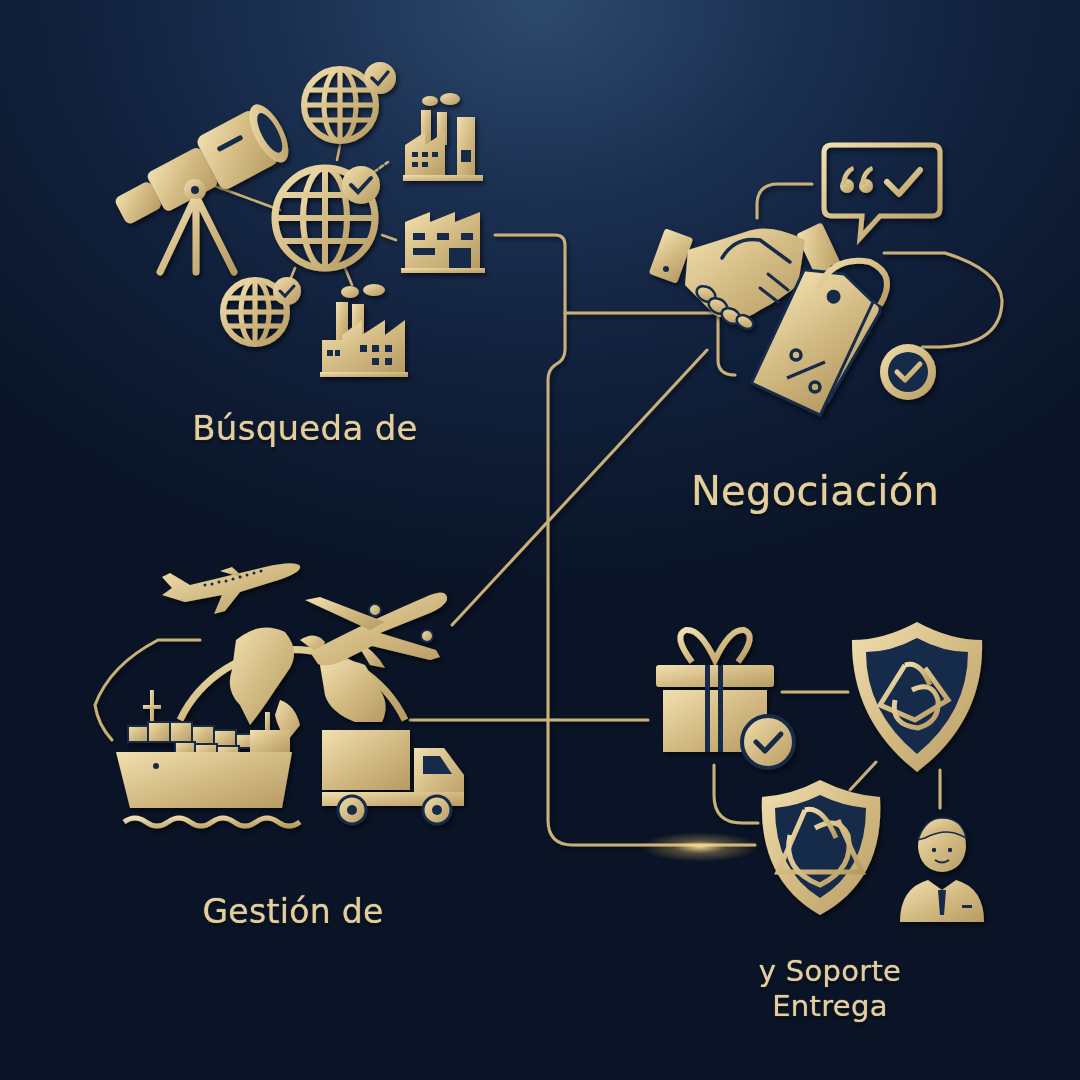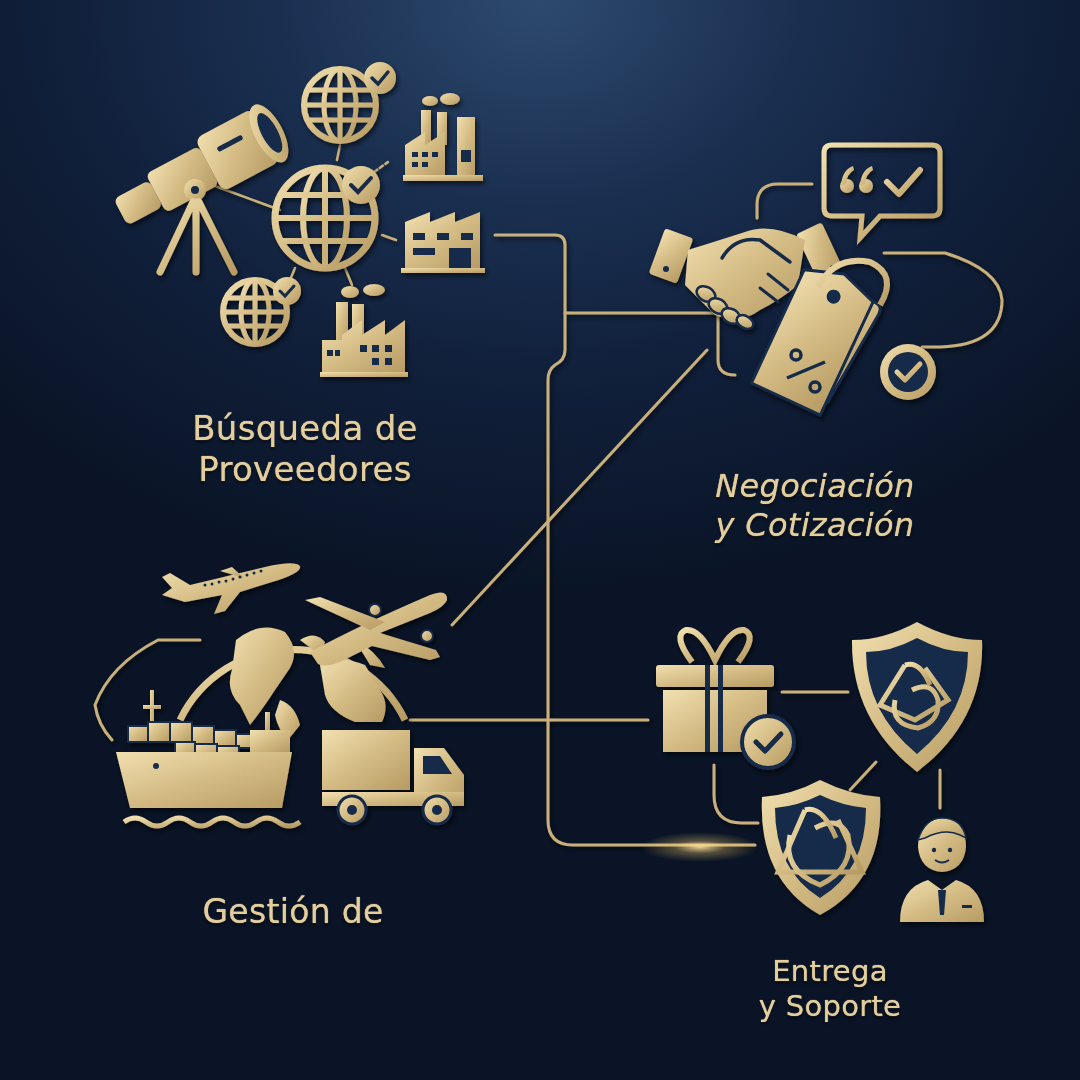--- a/index.html
+++ b/index.html
@@ -13,21 +13,21 @@
   .label {
     position: absolute;
     color: #e4cf9c;
     text-align: center;
     line-height: 1.22;
     text-shadow: 0 2px 3px rgba(0,0,0,0.65), 0 0 1px #fff5d6;
     letter-spacing: 0.3px;
   }
   .label span { display: block; }
   .lbl-busqueda { left: 140px; top: 408px; width: 330px; font-size: 34px; }
-  .lbl-negociacion { left: 660px; top: 467px; width: 310px; font-size: 32px; font-style: italic; }
+  .lbl-negociacion { left: 660px; top: 467px; width: 310px; font-size: 40px; }
   .lbl-logistica { left: 148px; top: 892px; width: 290px; font-size: 33px; }
   .lbl-entrega { left: 710px; top: 954px; width: 240px; font-size: 29px; }
   .glow {
     position: absolute; left: 640px; top: 832px; width: 120px; height: 30px;
     background: radial-gradient(ellipse at center, rgba(255,226,150,0.9) 0%, rgba(255,215,120,0.3) 30%, rgba(255,215,120,0) 70%);
     pointer-events: none;
   }
 </style>
 </head>
 <body>
@@ -326,28 +326,26 @@
       <path d="M938 890 L946 890 L944 915 L940 915 Z" fill="#152a49"></path>
       <rect x="962" y="905" width="10" height="3" fill="#152a49"></rect>
     </g>
   </g>
 </svg>
 
 <div class="glow"></div>
 
 <div class="label lbl-busqueda">
   <span>Búsqueda de</span>
-  <span>Proveedores</span>
 </div>
 
 <div class="label lbl-negociacion">
   <span>Negociación</span>
-  <span>y Cotización</span>
 </div>
 
 <div class="label lbl-logistica">
   <span>Gestión de</span>
 </div>
 
 <div class="label lbl-entrega">
+  <span>y Soporte</span>
   <span>Entrega</span>
-  <span>y Soporte</span>
 </div>
 
 </body></html>

